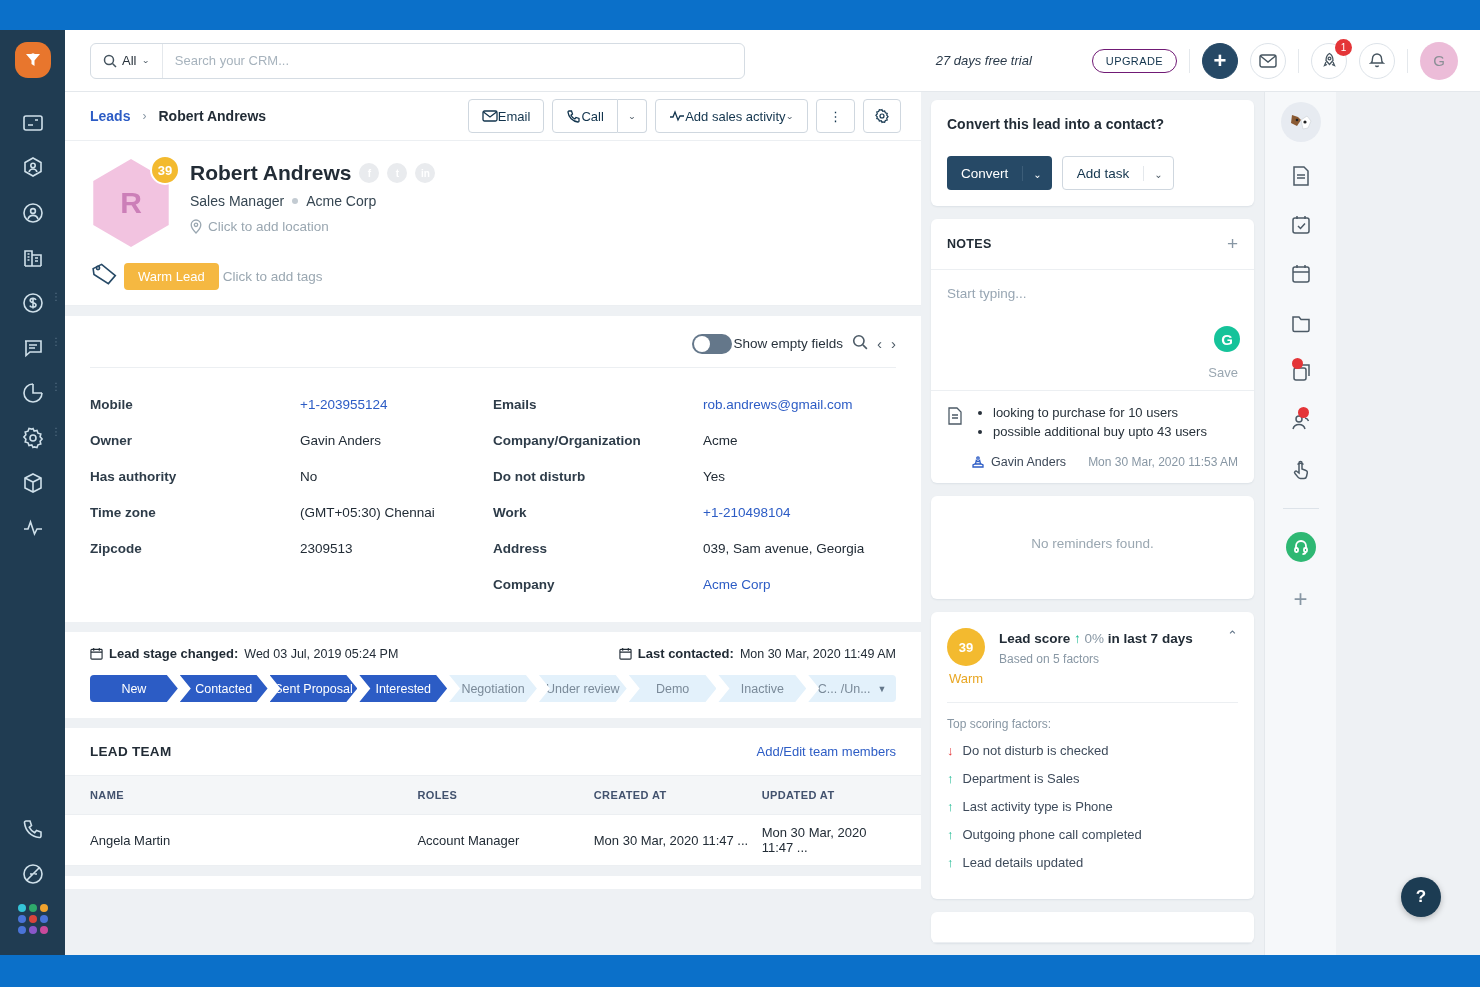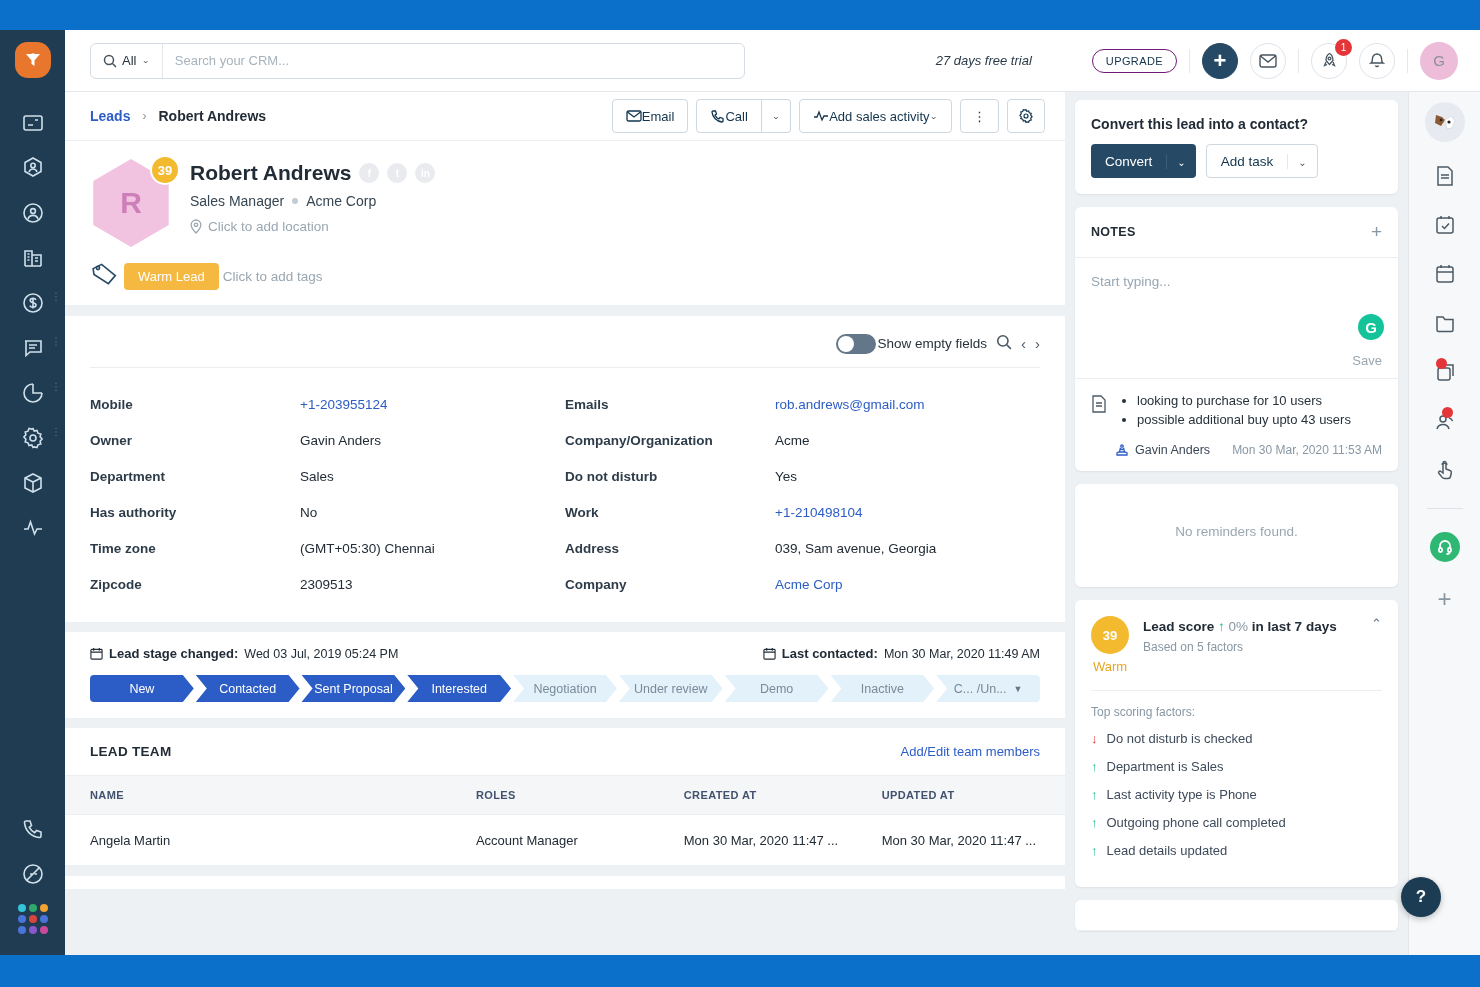--- a/index.html
+++ b/index.html
@@ -31,21 +31,21 @@
   .topbar-right { margin-left:auto; display:flex; align-items:center; gap:12px; }
   .trial { font-style:italic; font-size:13px; color:#2a3a4a; }
   .upgrade-btn { border:1px solid #701a75; color:#12344d; font-size:11px; font-weight:normal; letter-spacing:.4px; border-radius:14px; padding:5px 13px; background:#fff; cursor:pointer;margin-left:48px; }
   .circle-btn { width:36px; height:36px; border-radius:50%; border:1px solid #dde3e9; background:#fff; display:flex; align-items:center; justify-content:center; color:#45545f; position:relative; cursor:pointer; }
   .circle-btn.dark { background:#264966; border-color:#264966; color:#fff; font-size:22px; font-weight:bold; }
   .badge { position:absolute; top:-5px; right:-6px; min-width:17px; height:17px; background:#e43538; color:#fff; border-radius:9px; font-size:10px; display:flex; align-items:center; justify-content:center; padding:0 4px; font-style:normal; }
   .v-div { width:1px; height:24px; background:#e4e8ec; }
   .avatar-g { width:38px; height:38px; border-radius:50%; background:#ecbcd8; color:#8b8f96; font-size:15px; display:flex; align-items:center; justify-content:center; cursor:pointer; }
 
   .work-row { flex:1; display:flex; min-height:0; background:#eef1f4; }
-  .main-col { width:1000px; display:flex; flex-direction:column; background:#eef1f4; }
+  .main-col { width:856px; display:flex; flex-direction:column; background:#eef1f4; }
 
   
   .crumb-bar { background:#fff; height:49px; display:flex; align-items:center; padding:0 20px 0 25px; border-bottom:1px solid #eceff2; }
   .crumb-link { color:#2c5cc5; font-size:14px; font-weight:bold; cursor:pointer; }
   .crumb-sep { color:#8897a4; margin:0 12px; font-size:12px; }
   .crumb-cur { font-size:14px; font-weight:bold; color:#222c36; }
   .crumb-actions { margin-left:auto; display:flex; gap:8px; align-items:center; }
   .act-btn { height:34px; background:#fff; border:1px solid #cfd7df; border-radius:4px; display:flex; align-items:center; font-size:13px; color:#12344d; padding:0 13px; cursor:pointer; }
   .split { display:flex; }
   .split .act-btn:first-child { border-radius:4px 0 0 4px; }
@@ -108,21 +108,21 @@
   .t-row { display:flex; padding:0 25px; height:51px; align-items:center; border-bottom:1px solid #eceff2; background:#fff; }
   .tc-name{width:390px;} .tc-roles{width:210px;} .tc-created{width:200px;} .tc-updated{width:160px;}
   .t-head span { font-size:11px; font-weight:bold; color:#42526e; letter-spacing:.4px; }
   .t-row span { font-size:13px; color:#222c36; }
   .sliver { height:13px; background:#fff; margin-top:10px; }
 
   
   .right-panel { width:343px; padding:8px 10px 0 10px; overflow:hidden; }
   .rcard { background:#fff; border-radius:6px; box-shadow:0 1px 2px rgba(18,52,77,.08); margin-bottom:13px; }
   .convert-card { padding:16px; }
-  .convert-q { font-size:14px; font-weight:bold; color:#222c36; margin-bottom:12px; }
+  .convert-q { font-size:14px; font-weight:bold; color:#222c36; margin-bottom:24px; }
   .btn-row { display:flex; gap:10px; }
   .nbtn { height:34px; display:flex; align-items:center; font-size:13.5px; cursor:pointer; }
   .nbtn.dark { background:#264966; color:#fff; border-radius:4px; }
   .nbtn.dark .seg { padding:0 14px; } .nbtn.dark .seg.cv { border-left:1px solid #3c5d78; padding:0 10px; }
   .nbtn.light { background:#fff; border:1px solid #cfd7df; border-radius:4px; color:#12344d; }
   .nbtn.light .seg { padding:0 14px; } .nbtn.light .seg.cv { border-left:1px solid #e4e8ec; padding:0 10px; }
 
   .rhead { display:flex; align-items:center; justify-content:space-between; padding:14px 16px; border-bottom:1px solid #eceff2; }
   .rhead .sec-title { font-size:12.5px; }
   .plus-ic { color:#8897a4; font-size:19px; cursor:pointer; font-weight:normal; }
@@ -420,24 +420,20 @@
           </div>
           <div class="fields">
             <div class="fcol">
               <div class="frow">
                   <span class="flabel">Mobile</span>
                   <span class="fval link">+1-203955124</span>
                 </div>
               <div class="frow">
                   <span class="flabel">Owner</span>
                   <span class="fval">Gavin Anders</span>
-                </div>
-              <div class="frow">
-                  <span class="flabel">Department</span>
-                  <span class="fval">Sales</span>
                 </div>
               <div class="frow">
                   <span class="flabel">Has authority</span>
                   <span class="fval">No</span>
                 </div>
               <div class="frow">
                   <span class="flabel">Time zone</span>
                   <span class="fval">(GMT+05:30) Chennai</span>
                 </div>
               <div class="frow">

